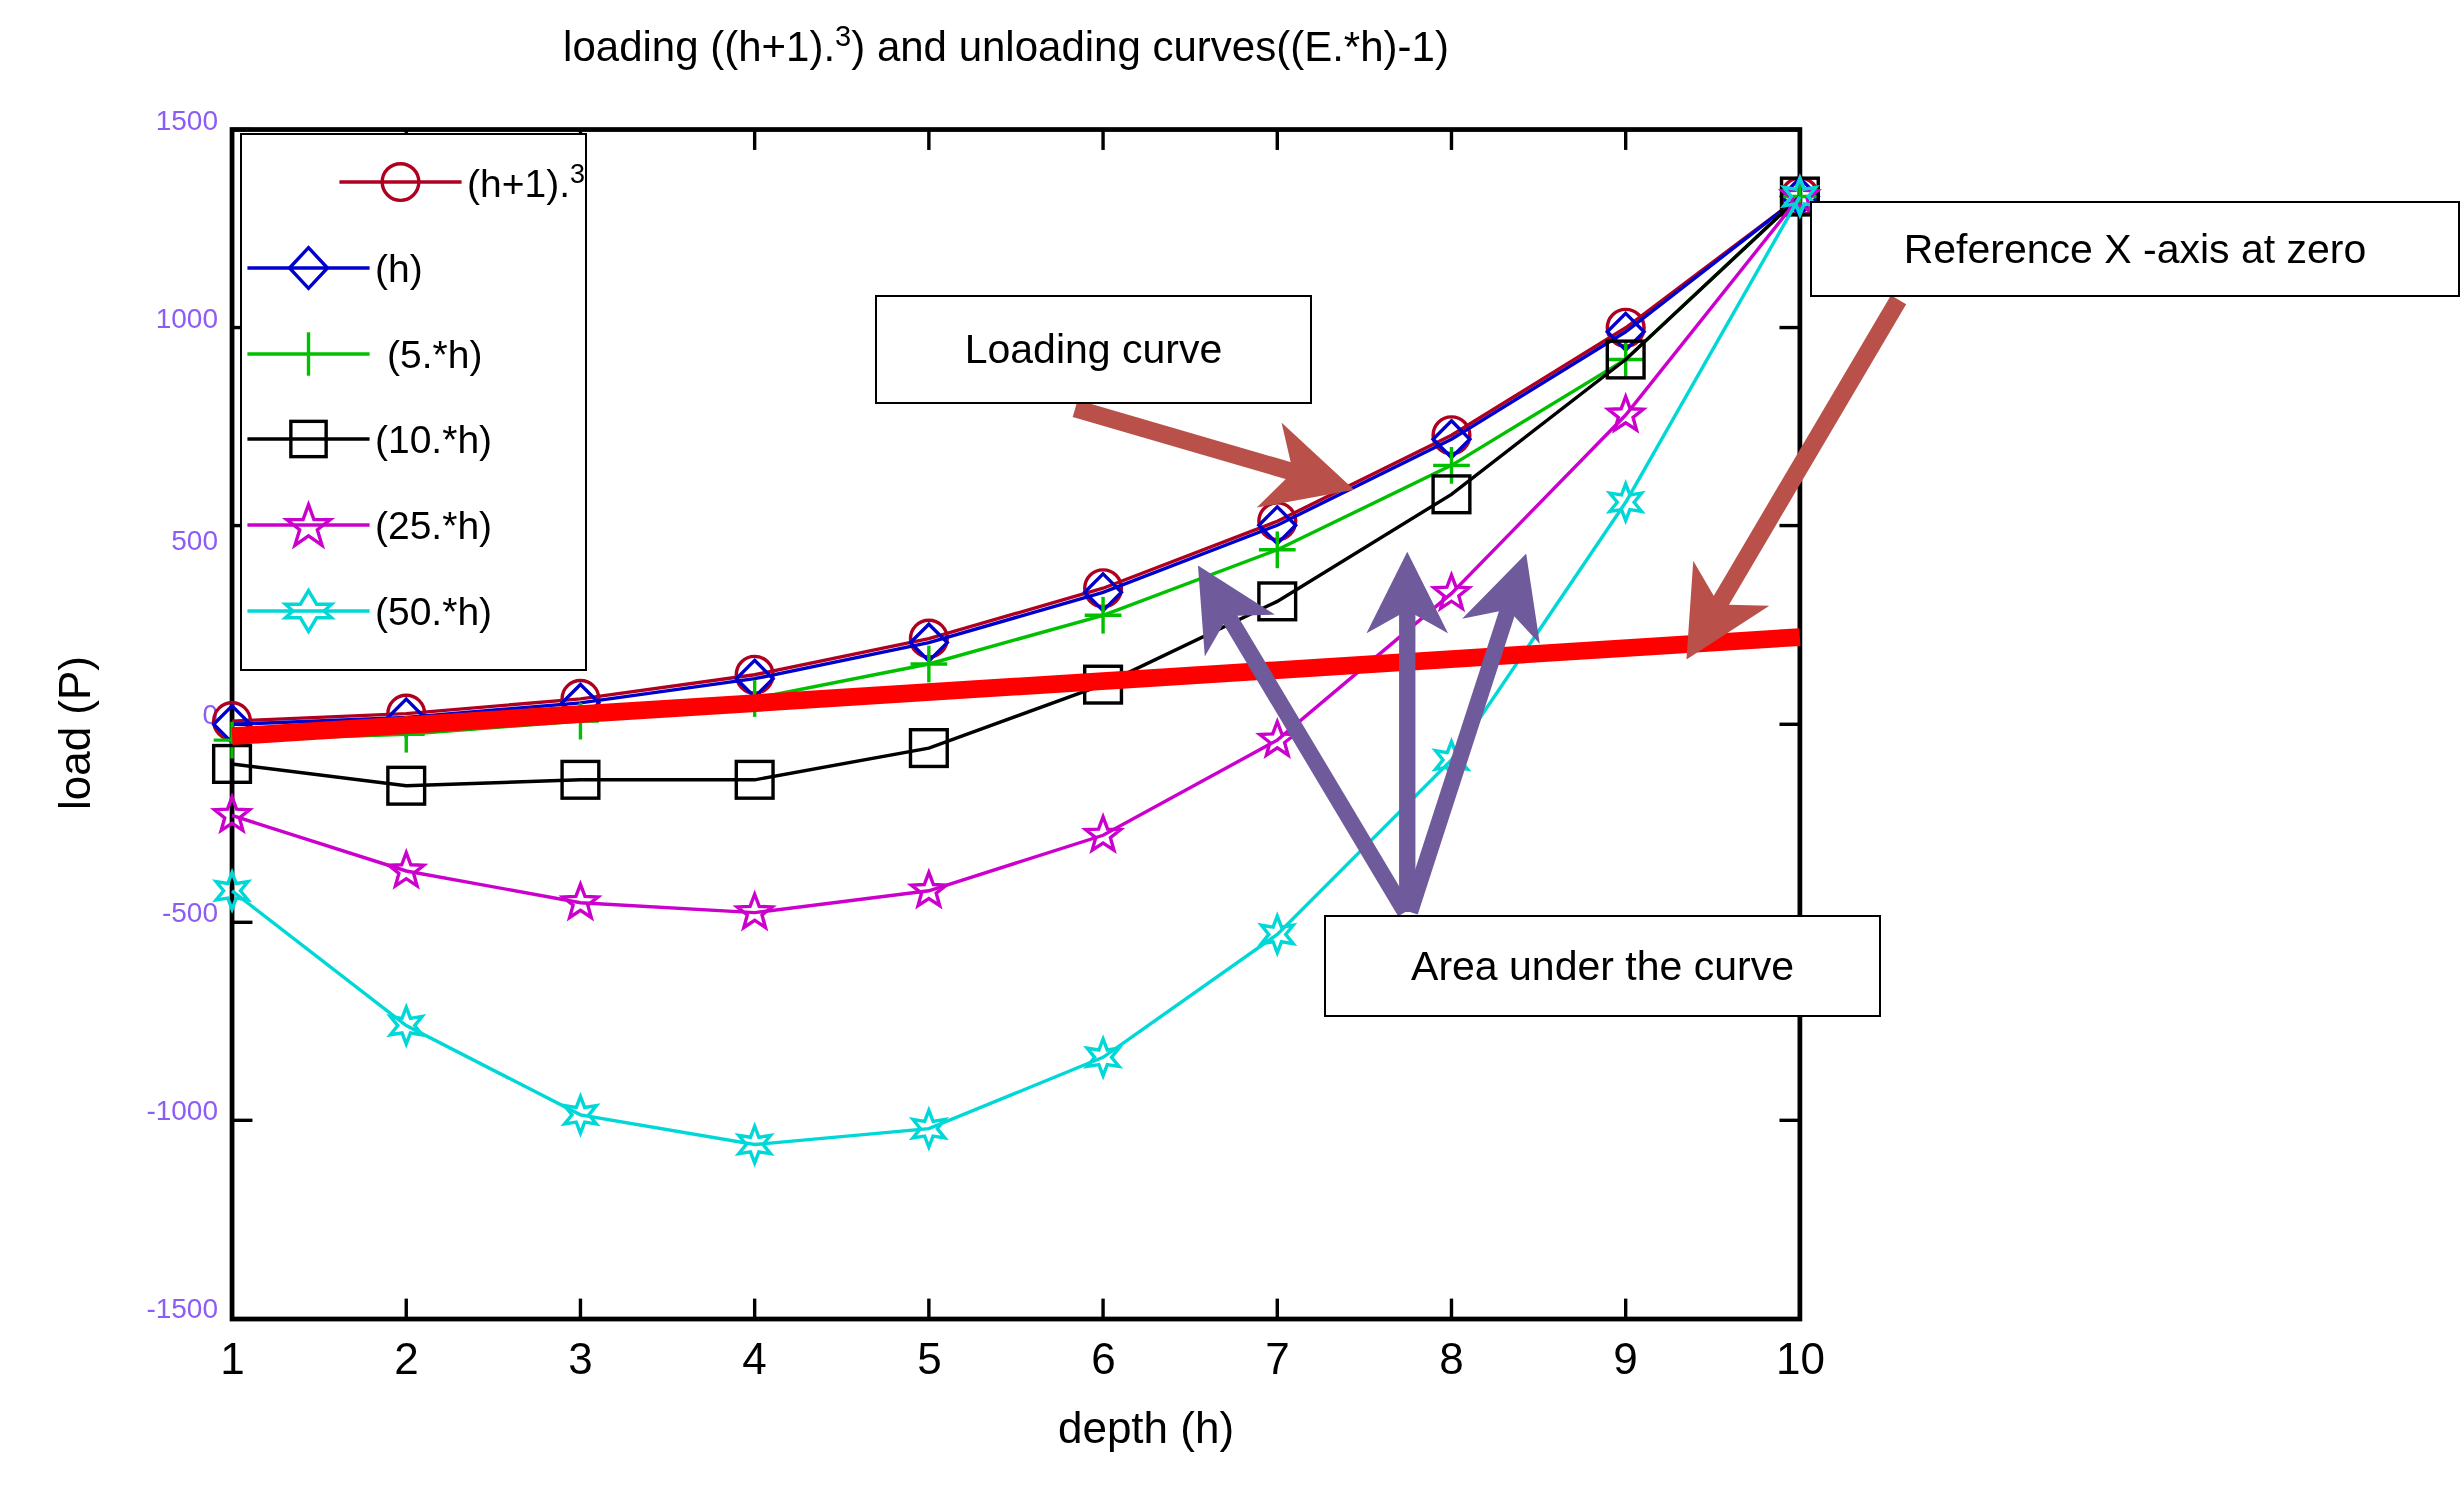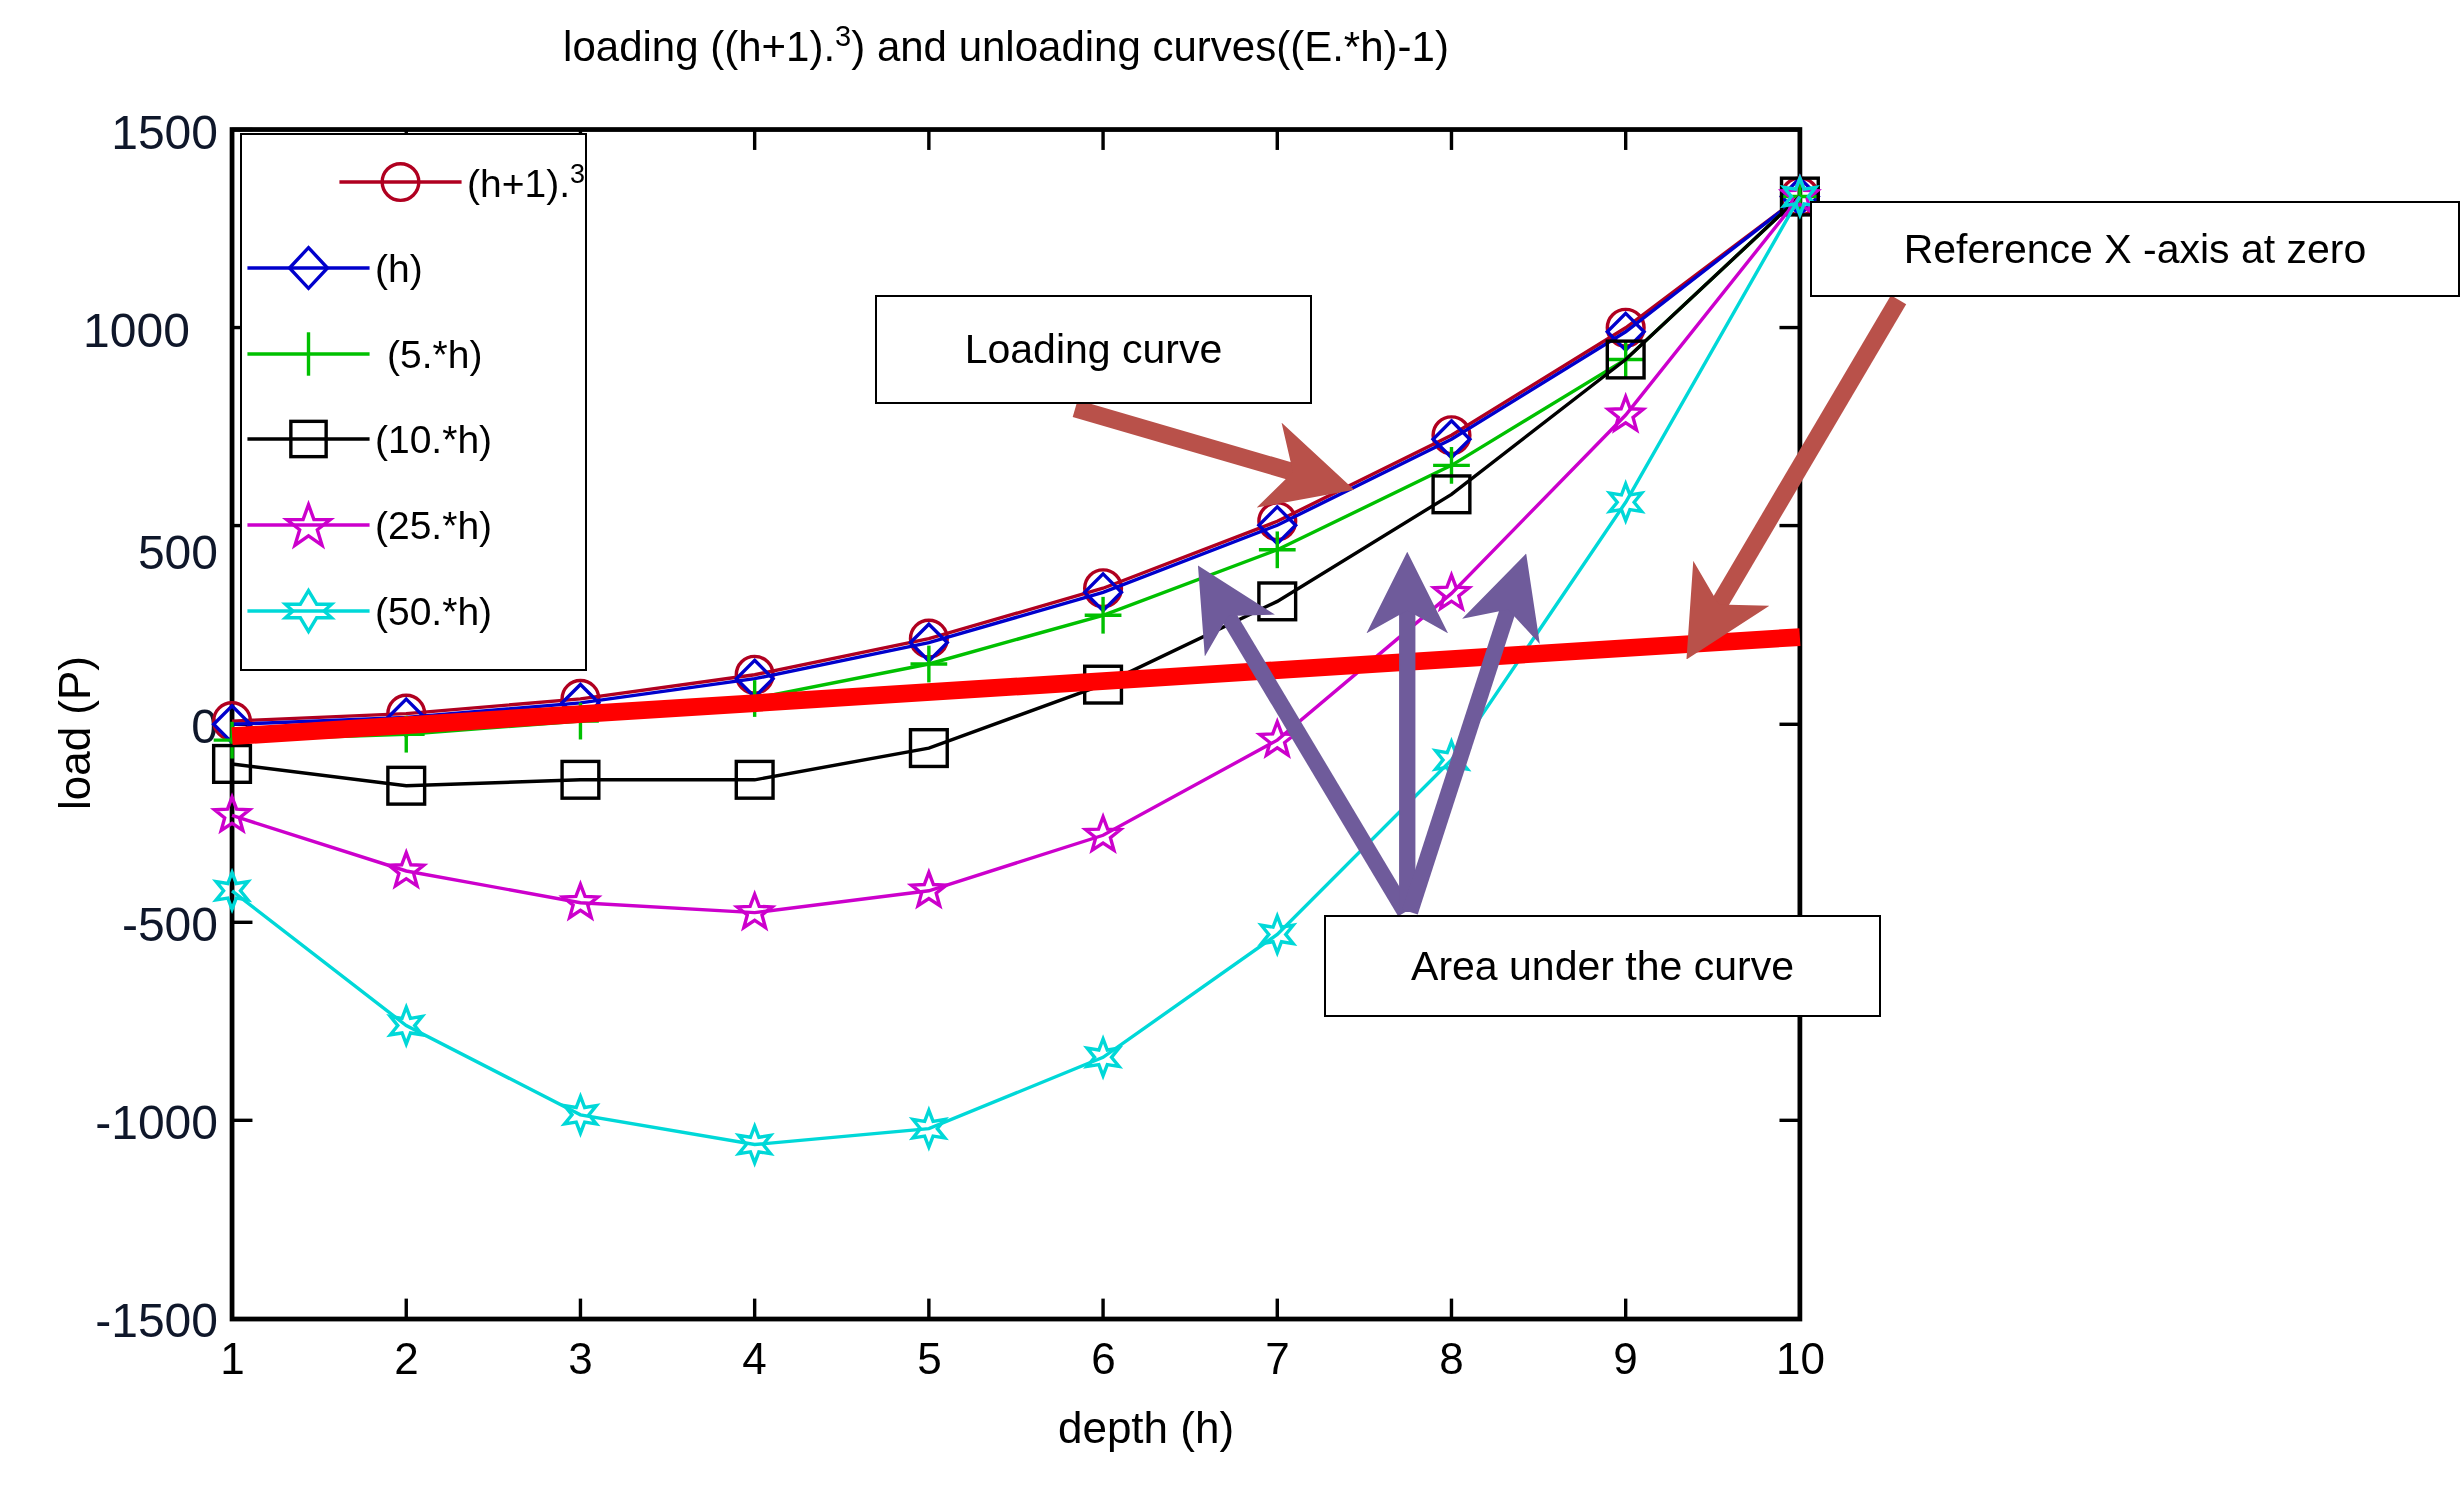--- a/index.html
+++ b/index.html
@@ -42,22 +42,22 @@
     transform:translateX(-225px);
   }
   #chart-title sup{font-size:29px;vertical-align:super;}
   #xlabel{left:0;top:1403px;width:2462px;text-align:center;font-size:44px;
           transform:translateX(-85px);}
   #ylabel{
     left:-102px;top:708px;width:354px;text-align:center;font-size:44px;
     transform:rotate(-90deg);transform-origin:center center;
   }
   .tick-y{
-    position:absolute;right:0;width:163px;text-align:right;font-size:48px;
-    color:#0f172a;font-family:"Liberation Sans", sans-serif;
+    position:absolute;right:0;width:163px;text-align:right;font-size:28px;
+    color:#8b5cf6;font-family:"Liberation Sans", sans-serif;
   }
   #ytickwrap{position:absolute;left:41px;top:0;width:177px;height:1503px;}
   .tick-x{
     position:absolute;top:1334px;width:109px;text-align:center;font-size:44px;
     color:#000000;font-family:"Liberation Sans", sans-serif;
   }
 </style>
 </head>
 <body>
 
@@ -65,21 +65,21 @@
 
   <div class="axis-text" id="chart-title">
     <span>loading ((h+1).</span><sup>3</sup><span>) and unloading curves((E.*h)-1)</span>
   </div>
 
   <div class="axis-text" id="xlabel">depth (h)</div>
   <div class="axis-text" id="ylabel">load  (P)</div>
 
   <div id="ytickwrap">
     <div class="tick-y" style="top:105px;">1500</div>
-    <div class="tick-y" style="top:303px;text-align:center;">1000</div>
+    <div class="tick-y" style="top:303px;">1000</div>
     <div class="tick-y" style="top:501px;margin-top:24px;">500</div>
     <div class="tick-y" style="top:699px;">0</div>
     <div class="tick-y" style="top:897px;">-500</div>
     <div class="tick-y" style="top:1095px;">-1000</div>
     <div class="tick-y" style="top:1293px;">-1500</div>
   </div>
 
   <div class="tick-x" style="left:178px;">1</div>
   <div class="tick-x" style="left:352px;">2</div>
   <div class="tick-x" style="left:526px;">3</div>

